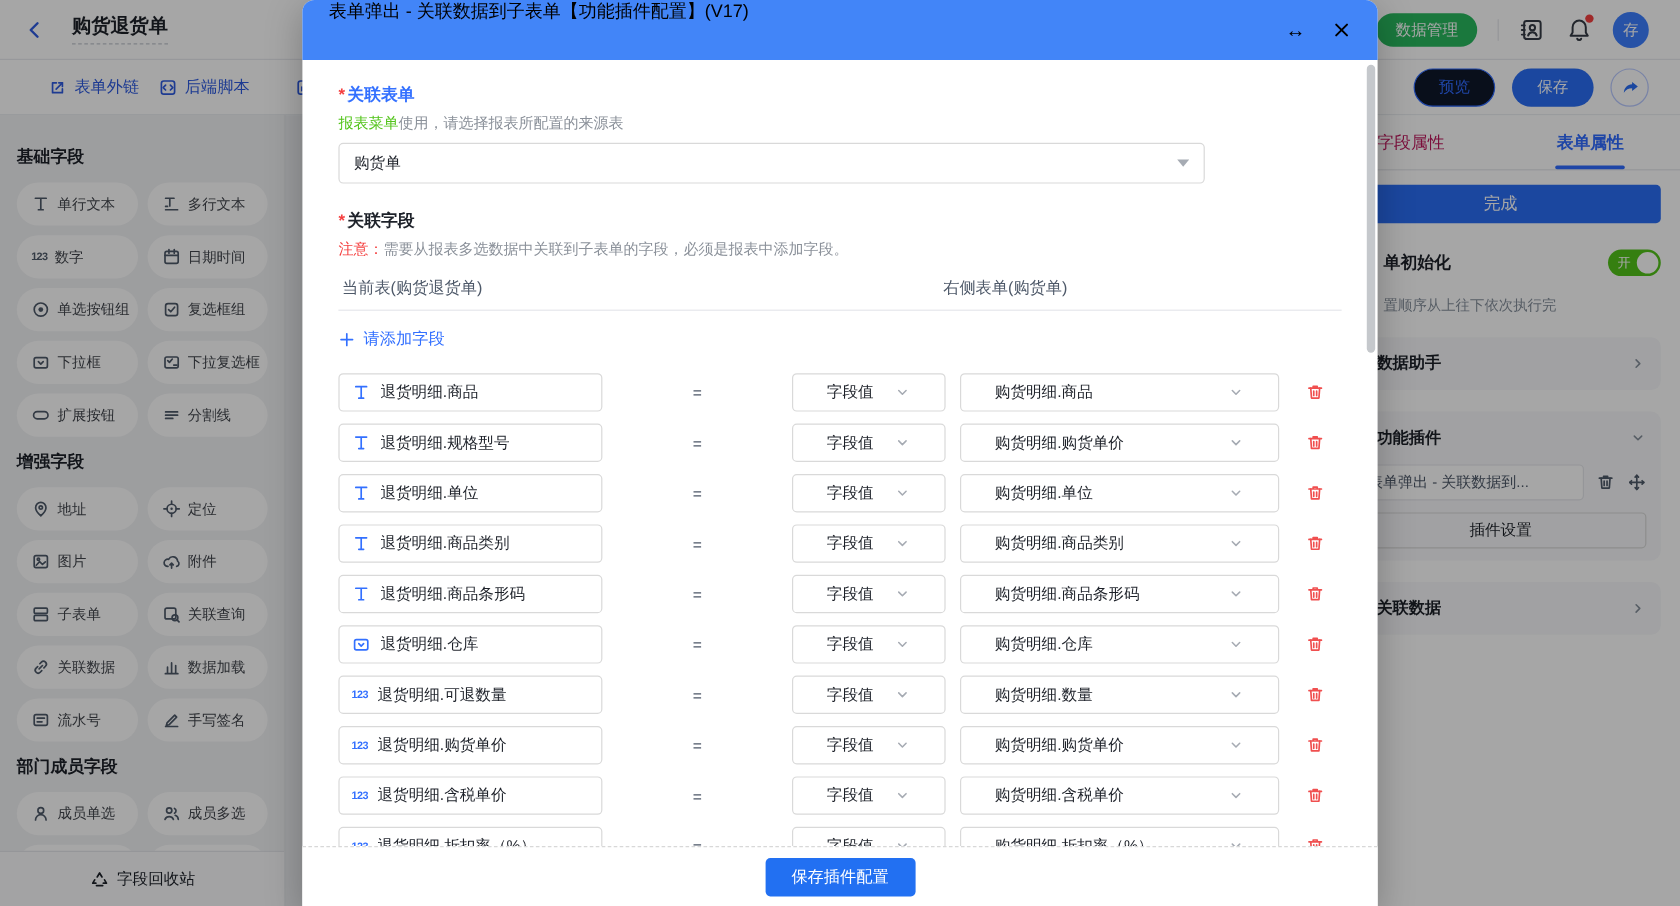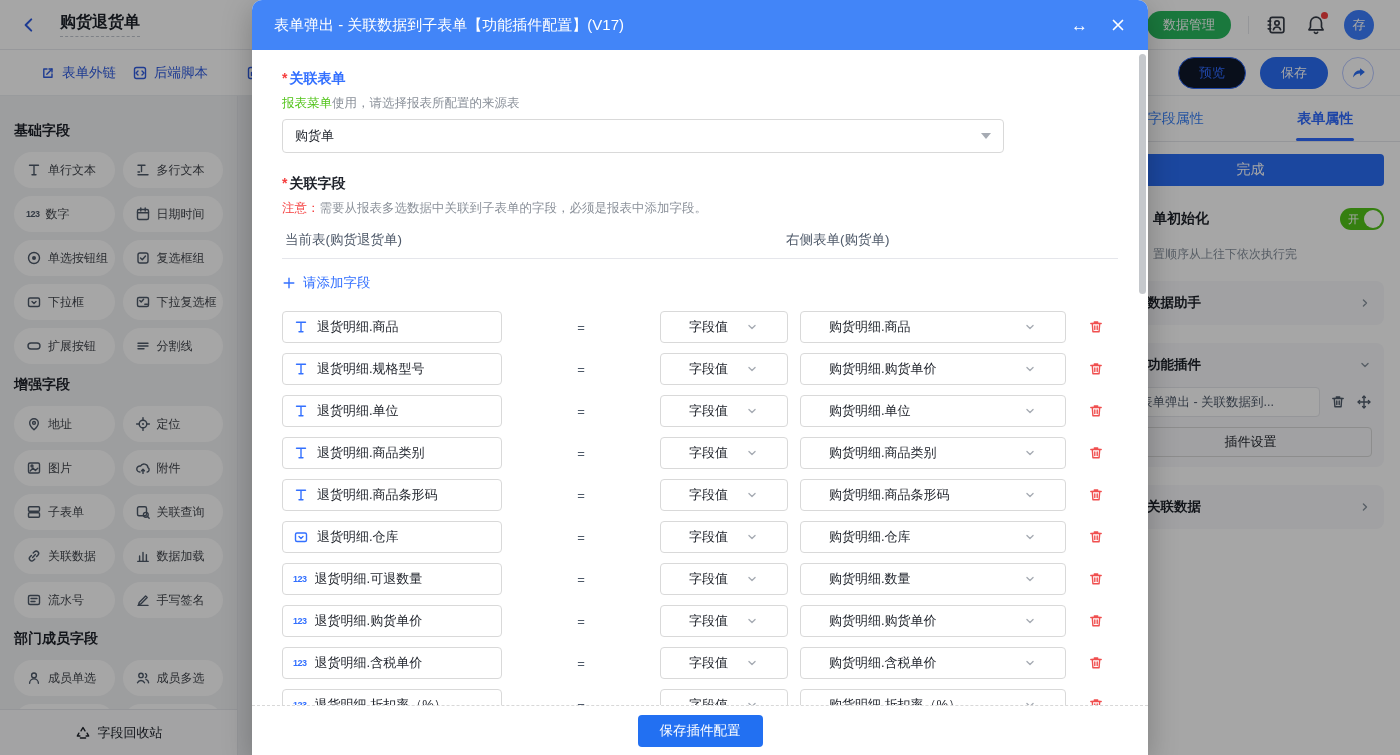--- a/index.html
+++ b/index.html
@@ -49,21 +49,21 @@
   .chip .ic { color:#4e5969; }
   .num123 { font-size:9px; font-weight:700; letter-spacing:-0.5px; color:inherit; }
   .sb-footer { position:absolute; left:0; right:0; bottom:0; height:46px; background:#fafbfc;
                border-top:1px solid #e5e6eb; display:flex; align-items:center; justify-content:center;
                gap:7px; font-size:13px; color:#1d2129; cursor:pointer; }
 
   
   .rpanel { position:absolute; left:1100px; top:96px; bottom:0; width:300px; background:#fff;
             border-left:1px solid #e5e6eb; z-index:1; }
   .rp-tabs { display:flex; height:46px; border-bottom:1px solid #e5e6eb; }
-  .rp-tab { flex:1; display:flex; align-items:center; justify-content:center; font-size:14px; color:#3b82f6;
+  .rp-tab { flex:1; display:flex; align-items:center; justify-content:center; font-size:14px; color:#be185d;
             position:relative; cursor:pointer; }
   .rp-tab.active { color:#2f6bff; font-weight:700; }
   .rp-tab.active::after { content:""; position:absolute; bottom:0; left:50%; transform:translateX(-50%);
                           width:58px; height:3px; background:#2f6bff; border-radius:2px; }
   .rp-body { padding:12px 16px; }
   .btn-done { height:32px; width:100%; background:#2a6df4; color:#ffffff; font-size:14px; border:none;
               border-radius:4px; display:flex; align-items:center; justify-content:center; cursor:pointer; }
   .init-row { display:flex; align-items:center; justify-content:space-between; margin-top:22px; padding-left:36px; }
   .init-label { font-size:14px; font-weight:700; }
   .toggle { width:44px; height:22px; border-radius:11px; background:#52c41a; position:relative; cursor:pointer; }
@@ -79,22 +79,22 @@
   .plugin-input { flex:1; height:30px; background:#fff; border:1px solid #e5e6eb; border-radius:4px;
                   display:flex; align-items:center; padding:0 10px; font-size:12.5px; color:#4e5969; white-space:nowrap; overflow:hidden; }
   .plugin-item .ic { color:#4e5969; cursor:pointer; }
   .btn-plugin-set { margin-top:10px; height:30px; width:100%; background:transparent; border:1px solid #d9d9d9;
                     border-radius:4px; font-size:13px; color:#1d2129; display:flex; align-items:center; justify-content:center; cursor:pointer; }
 
   
   .overlay { position:absolute; inset:0; background:rgba(0,0,0,0.35); z-index:40; }
   .modal { position:absolute; left:252px; top:0; width:896px; height:755px; z-index:50;
            background:#fff; border-radius:10px 10px 0 0; box-shadow:0 8px 30px rgba(0,0,0,0.25); }
-  .m-header { height:50px; background:#4285f8; border-radius:10px 10px 0 0; display:flex; align-items:center;
-              padding:0 22px; color:#ffffff; }
+  .m-header { height:50px; background:#4285f8; border-radius:10px 10px 0 0; display:flex; 
+              padding:0 22px; color:#000000; }
   .m-title { font-size:15px; font-weight:500; flex:1; }
   .m-hicons { display:flex; align-items:center; gap:22px; }
   .m-expand { font-size:17px; cursor:pointer; line-height:1; }
   .m-close { cursor:pointer; }
   .m-body { position:absolute; top:50px; bottom:50px; left:0; right:0; overflow:hidden; padding:0 30px; }
   .m-scrollthumb { position:absolute; right:2px; top:54px; width:7px; height:240px; border-radius:4px;
                    background:#c5c8cc; z-index:55; cursor:grab; }
   .sec-label { font-size:14px; font-weight:700; margin-top:20px; }
   .sec-label.blue { color:#3370ff; }
   .req { color:#f53f3f; margin-right:2px; }

